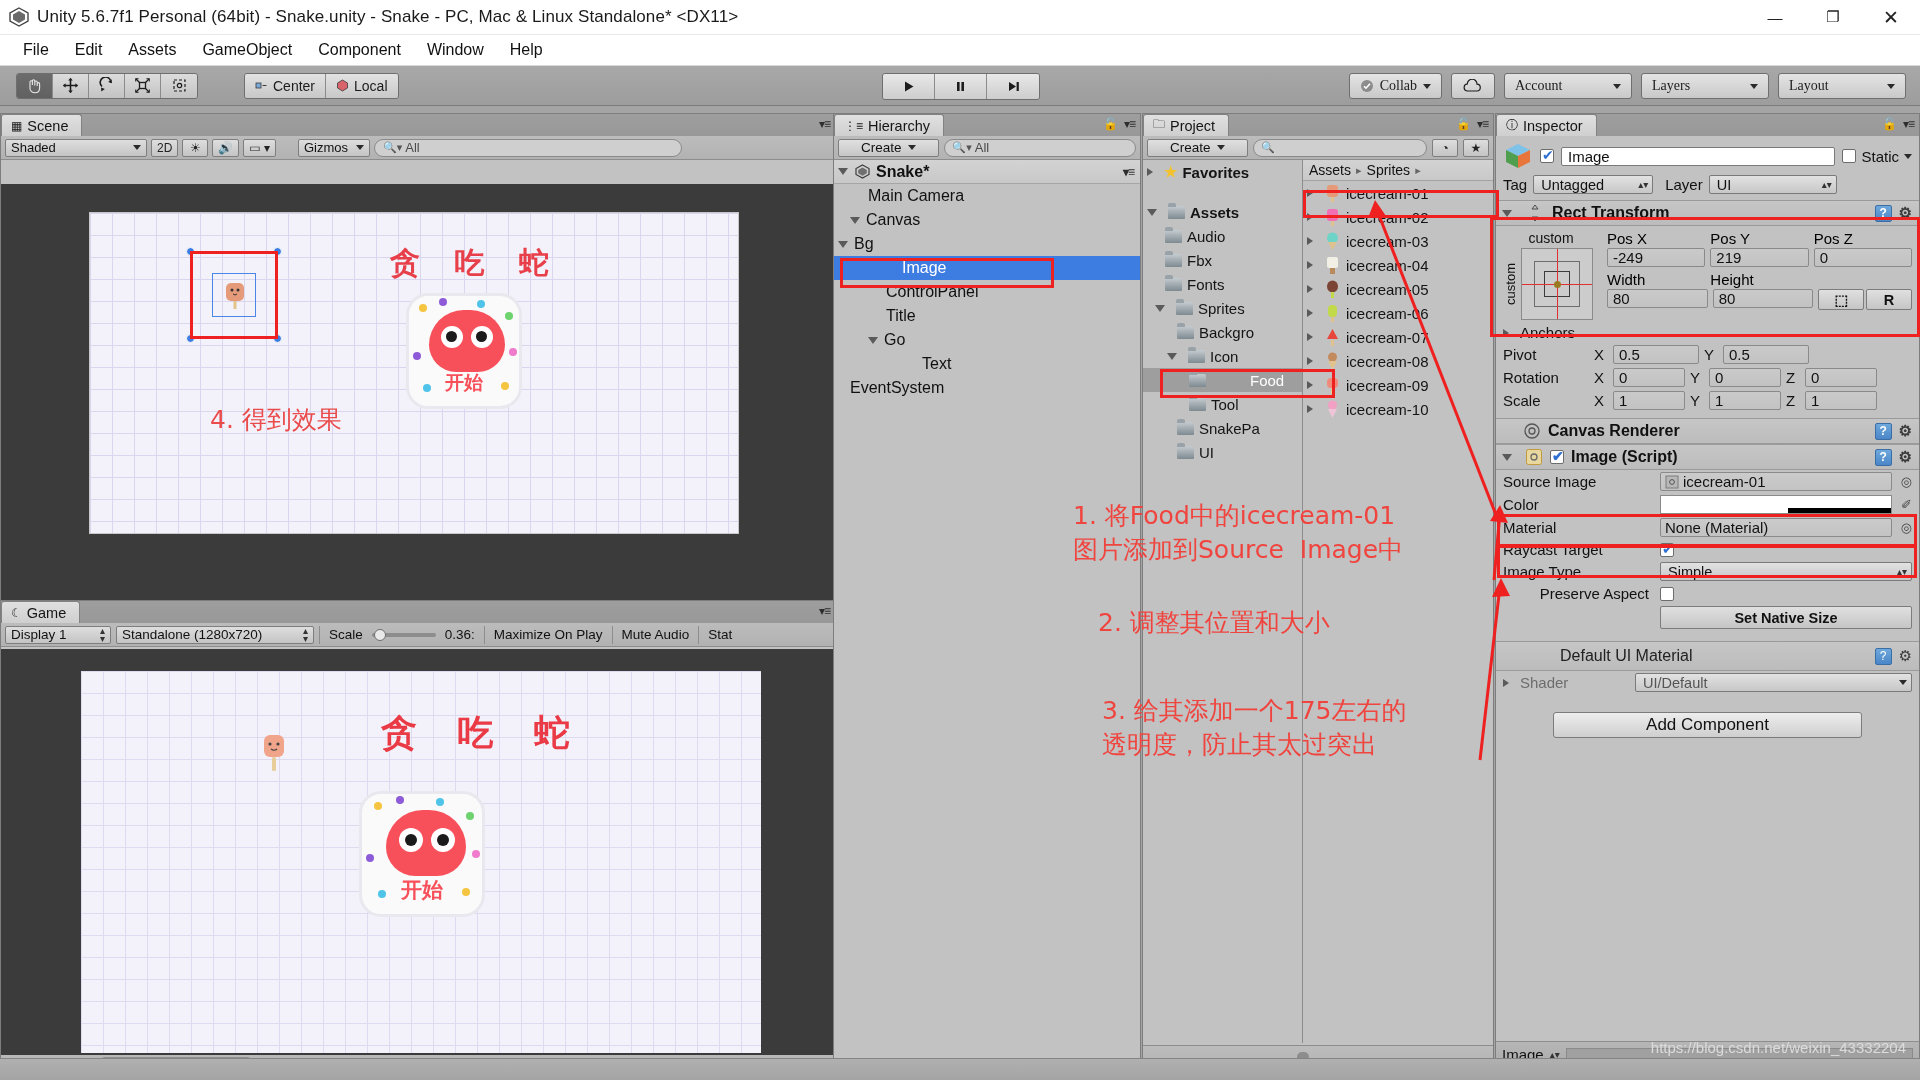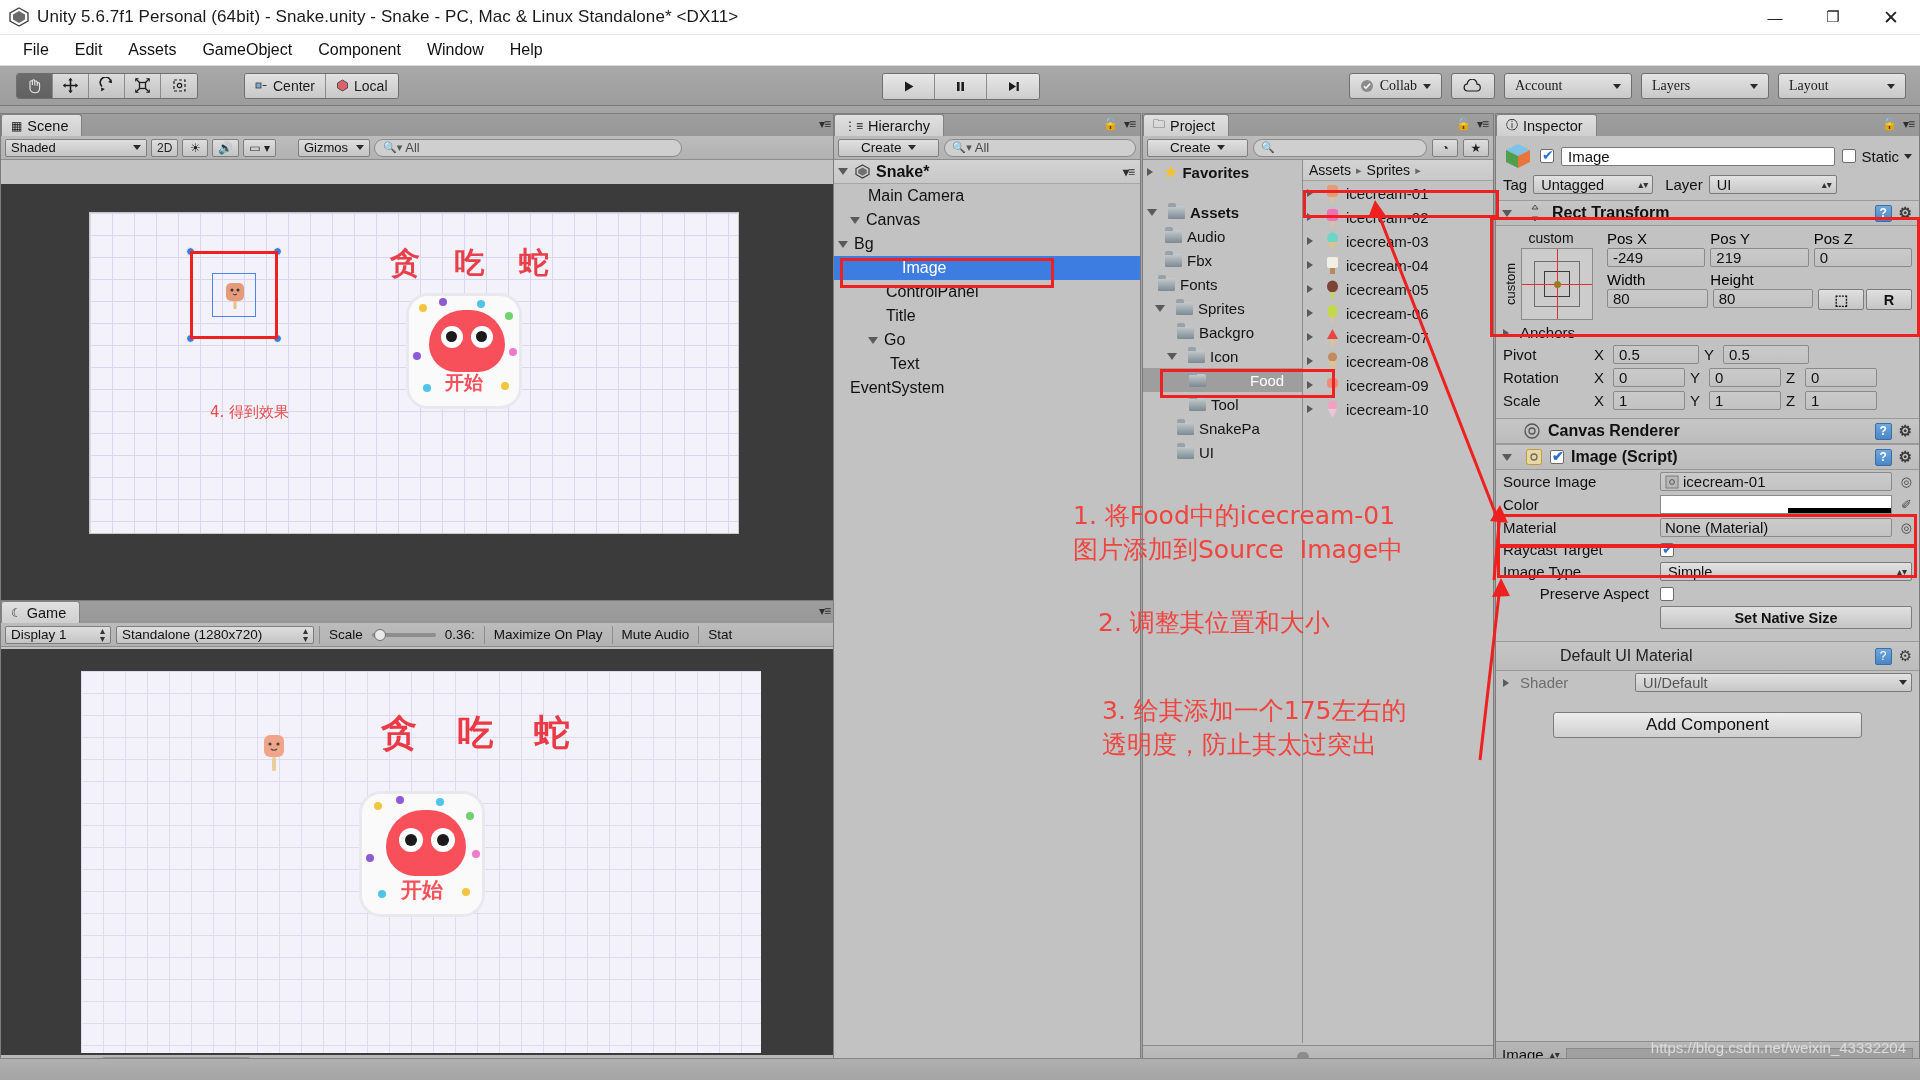--- a/index.html
+++ b/index.html
@@ -120,21 +120,21 @@
       linear-gradient(to right, #d9d6ef 1px, transparent 1px),
       linear-gradient(to bottom, #d9d6ef 1px, transparent 1px);
     background-size: 22px 22px;
     border: 1px solid #c8c8c8;
   }
   .scene-title-cn { position: absolute; left: 300px; top: 30px; font-size: 30px; color: #e8404a; letter-spacing: 12px; font-weight: bold; font-family: "DejaVu Sans", sans-serif;}
   .sel-rect { position: absolute; left: 100px; top: 38px; width: 88px; height: 88px; border: 2px solid #e02020; }
   .sel-handles { position: absolute; left: 100px; top: 38px; width: 88px; height: 88px; }
   .handle { position: absolute; width: 9px; height: 9px; border-radius: 50%; background: #3d7ce0; border: 1px solid #fff; }
   .blue-box { position:absolute; left:22px; top:22px; width:44px; height:44px; border:1.5px solid #4a86e8; }
-  .annot-cn { position: absolute; left: 120px; top: 190px; font-size: 15px; color: #ea4b4b; font-family: "DejaVu Sans", sans-serif;}
+  .annot-cn { position: absolute; left: 120px; top: 190px; font-size: 25px; color: #ea4b4b; font-family: "DejaVu Sans", sans-serif;}
 
   
   .start-art {
     position: absolute; left: 316px; top: 80px; width: 116px; height: 116px;
     background: #fafafa; border: 3px solid #e8e8ee; border-radius: 22px;
   }
   .snake-face { position:absolute; left: 20px; top: 14px; width: 76px; height: 62px; background:#f8505a; border-radius: 38px 38px 30px 30px;}
   .eye { position:absolute; width: 22px; height: 22px; background:#fff; border-radius:50%; top: 16px;}
   .eye.l { left: 12px; } .eye.r { left: 42px; }
   .pupil { position:absolute; width: 11px; height: 11px; background:#1b1b1b; border-radius:50%; top:5px; left:5px;}
@@ -564,21 +564,21 @@
       <div class="tree-row" style="padding-left:52px">
         <span>ControlPanel</span>
       </div>
       <div class="tree-row" style="padding-left:52px">
         <span>Title</span>
       </div>
       <div class="tree-row" style="padding-left:34px">
         <span class="tri down"></span>
         <span>Go</span>
       </div>
-      <div class="tree-row" style="padding-left:56px">
+      <div class="tree-row" style="padding-left:88px">
         <span>Text</span>
       </div>
       <div class="tree-row" style="padding-left:16px">
         <span>EventSystem</span>
       </div>
     </div>
   </div>
 
   <div class="panel" id="proj-panel">
     <div class="panel-tabrow">
@@ -618,21 +618,21 @@
           <span>Assets</span>
         </div>
         <div class="asset-row" style="padding-left:22px">
           <span class="folder"></span>
           <span>Audio</span>
         </div>
         <div class="asset-row" style="padding-left:22px">
           <span class="folder"></span>
           <span>Fbx</span>
         </div>
-        <div class="asset-row" style="padding-left:15px">
+        <div class="asset-row" style="padding-left:22px">
           <span class="folder"></span>
           <span>Fonts</span>
         </div>
         <div class="asset-row" style="padding-left:12px">
           <span class="tri down"></span>
           <span class="folder"></span>
           <span>Sprites</span>
         </div>
         <div class="asset-row" style="padding-left:34px">
           <span class="folder"></span>

